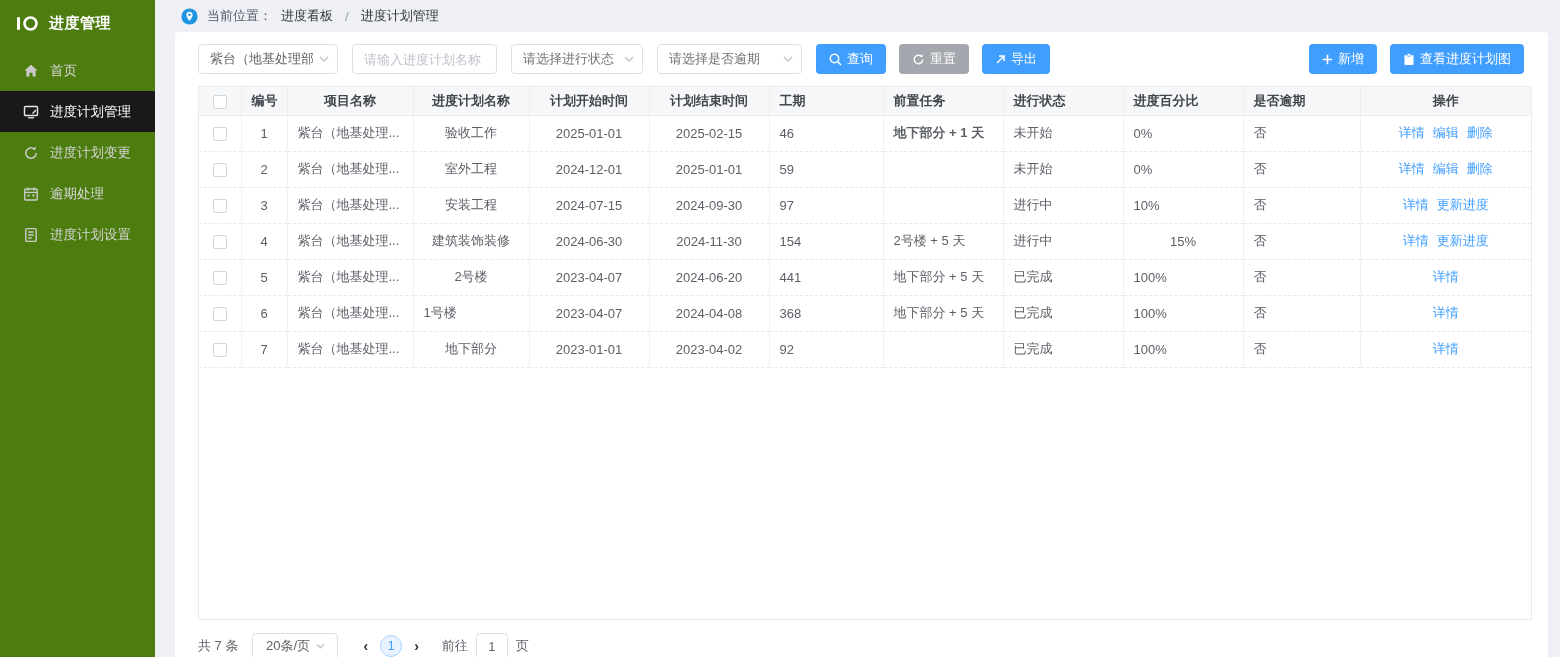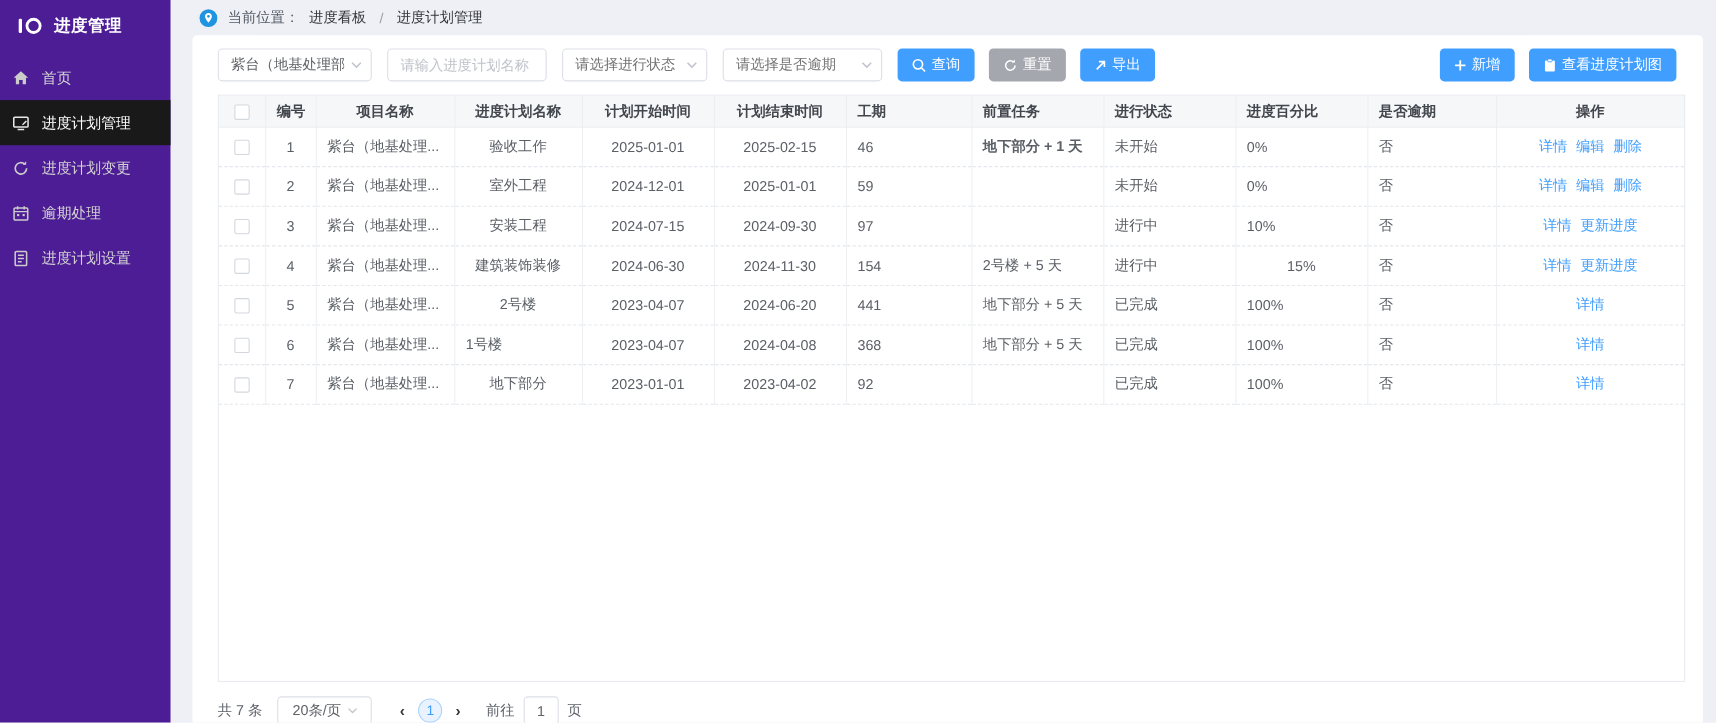--- a/index.html
+++ b/index.html
@@ -1,24 +1,24 @@
 <!DOCTYPE html>
 <html><head>
 <meta charset="utf-8">
 <style>
   * { margin:0; padding:0; box-sizing:border-box; }
   html,body { width:1560px; height:657px; overflow:hidden; }
   body { font-family:"Liberation Sans","DejaVu Sans",sans-serif; background:#eef0f5; position:relative; font-size:13px; }
 
   
-  .sidebar { position:absolute; left:0; top:0; width:155px; height:657px; background:#4c1d95; z-index:5; }
+  .sidebar { position:absolute; left:0; top:0; width:155px; height:657px; background:#4d7c0f; z-index:5; }
   .logo { height:46px; display:flex; align-items:center; padding-left:16px; gap:9px; color:#fff; }
   .logo-text { font-size:15px; font-weight:bold; letter-spacing:.5px; }
   .menu { margin-top:4px; }
-  .menu-item { height:41px; display:flex; align-items:center; padding-left:10px; gap:11px; color:#d4d4d4; font-size:13.5px; cursor:pointer; }
+  .menu-item { height:41px; display:flex; align-items:center; padding-left:22px; gap:11px; color:#d4d4d4; font-size:13.5px; cursor:pointer; }
   .menu-item.active { background:#191919; color:#fff; }
   .mi-icon { width:17px; height:17px; display:flex; align-items:center; justify-content:center; flex:0 0 17px; }
 
   
   .topbar { position:absolute; left:155px; right:0; top:0; height:32px; display:flex; align-items:center; padding-left:26px; gap:9px; color:#545b66; }
   .crumb-strong { color:#33373d; }
   .crumb-sep { color:#9aa0a8; margin:0 3px; }
 
   
   .card { position:absolute; left:175px; top:32px; width:1373px; height:625px; background:#fff; border-radius:4px 4px 0 0; }

